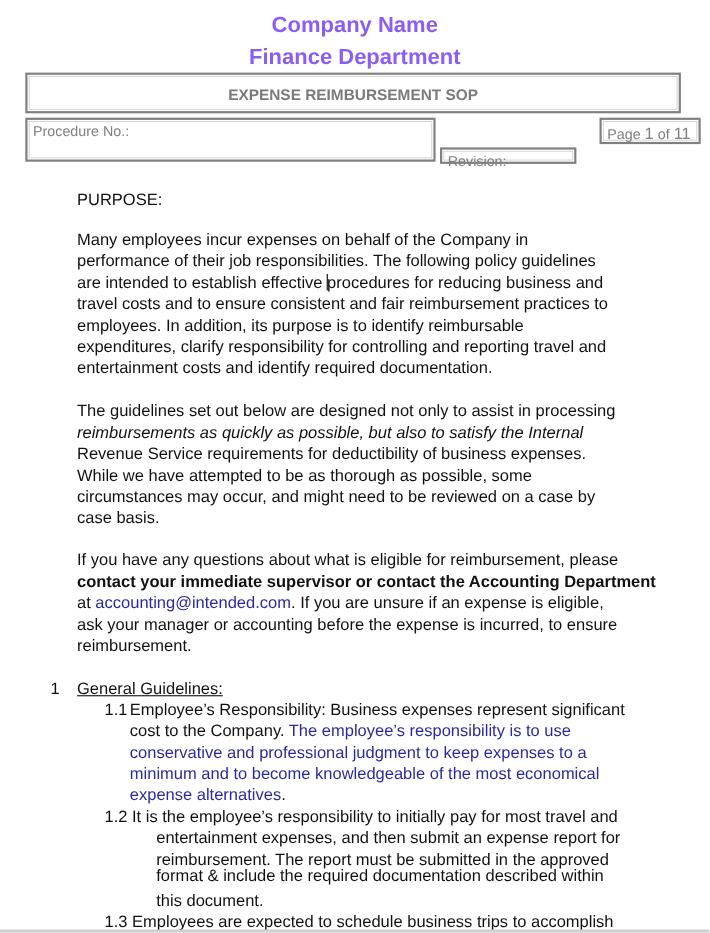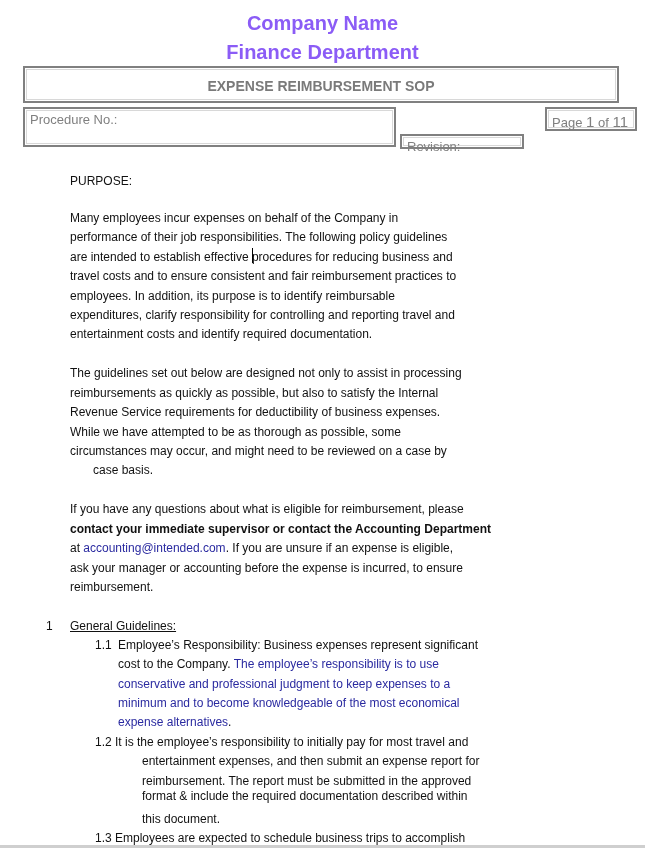--- a/index.html
+++ b/index.html
@@ -28,21 +28,21 @@
     font-weight: bold; font-size: 14px; color: #7a7a7a; line-height: 22px;
   }
   .proc-box { left: 23px; top: 107px; width: 373px; height: 40px; }
   .rev-box { left: 400px; top: 107px; width: 124px; height: 15px; margin-top: 27px; }
   .page-box { left: 527px; top: 107px; width: 92px; height: 24px; margin-left: 18px; }
   .box .lbl { position: absolute; left: 5px; top: 3px; font-size: 13px; color: #7f7f7f; }
   .page-box .lbl { top: 4px; font-size: 13px; }
   .page-box .big { font-size: 15px; }
   .line {
     position: absolute; white-space: nowrap;
-    font-size: 12px; line-height: 19px; color: #111;
+    font-size: 15px; line-height: 19px; color: #111;
   }
   .blue { color: #2a2aa0; }
   .ul { text-decoration: underline; }
   .cursor { display: inline-block; width: 1px; height: 15px; background: #000; vertical-align: -2px; margin-right: -1px; }
   .bottom-bar { position: absolute; left: 0; top: 845px; width: 645px; height: 3px; background: #cfcfcf; }
 </style>
 </head>
 <body>
 
 <div class="hdr-company">Company Name</div>
@@ -65,25 +65,25 @@
 
 <div class="line" style="left:70px;top:209px;">Many employees incur expenses on behalf of the Company in</div>
 <div class="line" style="left:70px;top:228px;">performance of their job responsibilities.  The following policy guidelines</div>
 <div class="line" style="left:70px;top:248px;"><span>are intended to establish effective </span><span class="cursor"></span><span>procedures for reducing business and</span></div>
 <div class="line" style="left:70px;top:267px;">travel costs and to ensure consistent and fair reimbursement practices to</div>
 <div class="line" style="left:70px;top:287px;">employees. In addition, its purpose is to identify reimbursable</div>
 <div class="line" style="left:70px;top:306px;">expenditures, clarify responsibility for controlling and reporting travel and</div>
 <div class="line" style="left:70px;top:325px;">entertainment costs and identify required documentation.</div>
 
 <div class="line" style="left:70px;top:364px;">The guidelines set out below are designed not only to assist in processing</div>
-<div class="line" style="left:70px;top:384px;">reimbursements as quickly as possible, but also to satisfy the Internal</div>
+<div class="line" style="left:70px;top:384px;font-style:italic;">reimbursements as quickly as possible, but also to satisfy the Internal</div>
 <div class="line" style="left:70px;top:403px;">Revenue Service requirements for deductibility of business expenses.</div>
 <div class="line" style="left:70px;top:423px;">While we have attempted to be as thorough as possible, some</div>
 <div class="line" style="left:70px;top:442px;">circumstances may occur, and might need to be reviewed on a case by</div>
-<div class="line" style="left:70px;top:461px;margin-left:23px;">case basis.</div>
+<div class="line" style="left:70px;top:461px;">case basis.</div>
 
 <div class="line" style="left:70px;top:500px;">If you have any questions about what is eligible for reimbursement, please</div>
 <div class="line" style="left:70px;top:520px;font-weight:bold;">contact your immediate supervisor or contact the Accounting Department</div>
 <div class="line" style="left:70px;top:539px;"><span>at </span><span class="blue">accounting@intended.com</span><span>.  If you are unsure if an expense is eligible,</span></div>
 <div class="line" style="left:70px;top:559px;">ask your manager or accounting before the expense is incurred, to ensure</div>
 <div class="line" style="left:70px;top:578px;">reimbursement.</div>
 
 <div class="line" style="left:46px;top:617px;">1</div>
 <div class="line ul" style="left:70px;top:617px;">General Guidelines:</div>
 

